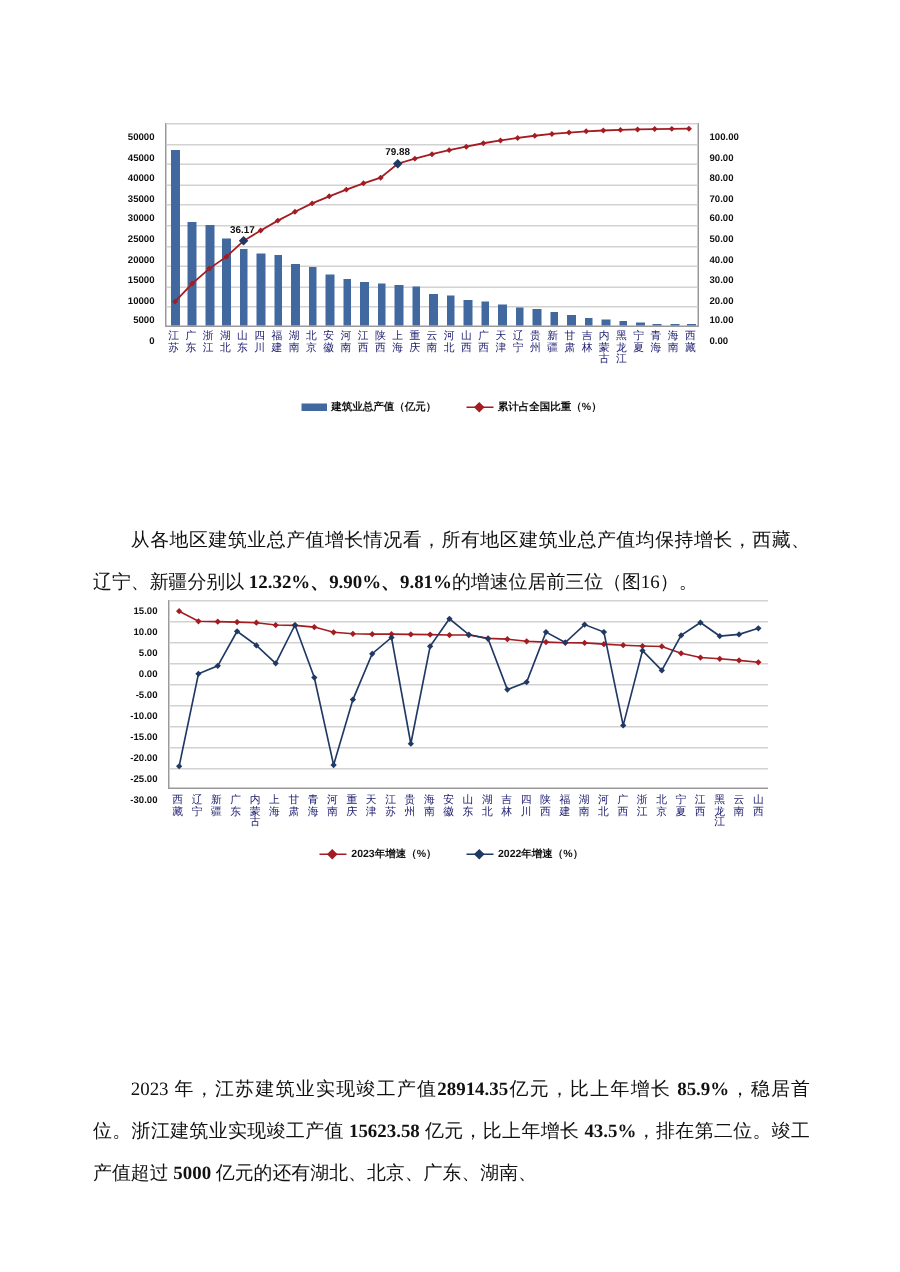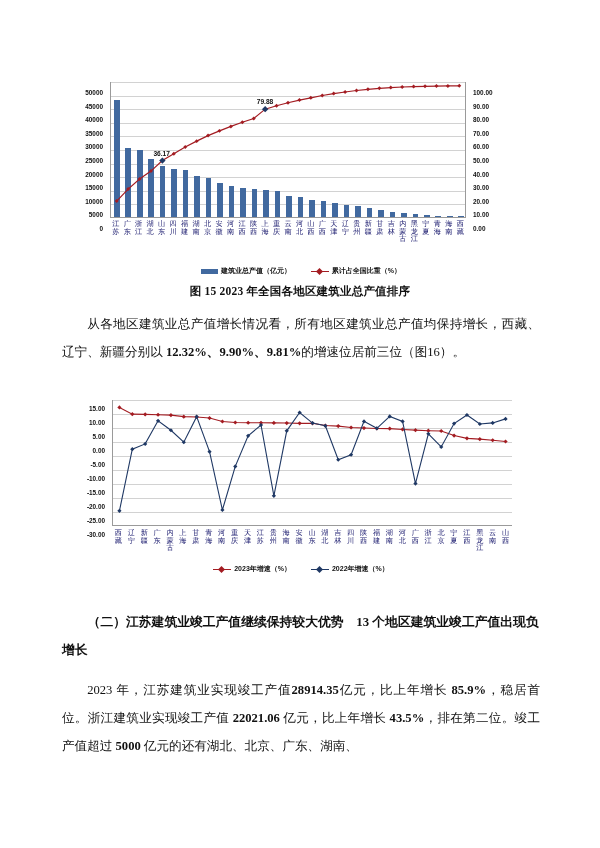--- a/index.html
+++ b/index.html
@@ -182,21 +182,21 @@
     position: absolute;
     left: 62px;
     width: 478px;
     font-family: "Liberation Serif", "DejaVu Serif", serif;
     font-size: 12.6px;
     line-height: 28px;
     color: #111;
     text-align: justify;
     text-justify: inter-ideograph;
   }
-  .indent { text-indent: 2em; }
+  .indent { text-indent: 2em; margin-top: 36px; }
   b.bold { font-weight: bold; }
   .heading {
     position: absolute;
     left: 62px;
     width: 478px;
     font-family: "Liberation Serif", "DejaVu Serif", serif;
     font-size: 12.8px;
     font-weight: bold;
     line-height: 28px;
     color: #111;
@@ -407,21 +407,20 @@
         <div class="xlab" style="left: 338.774px;">海南</div>
         <div class="xlab" style="left: 350.258px;">西藏</div>
       </div>
 
     <div class="legend" style="top:194px;">
       <span class="item"><span class="swatch-bar"></span><span>建筑业总产值（亿元）</span></span>
       <span class="item"><span class="swatch-line"></span><span>累计占全国比重（%）</span></span>
     </div>
   </div>
 
-  <div class="fig-caption" style="top:284px;">图 15  2023 年全国各地区建筑业总产值排序</div>
 
   <div class="para indent" style="top:310px;"><span>从各地区建筑业总产值增长情况看，所有地区建筑业总产值均保持增长，西藏、辽宁、新疆分别以 </span><b class="bold">12.32%、9.90%、9.81%</b><span>的增速位居前三位（图16）。</span></div>
 
   <div class="fig2-wrap">
     <div class="c2-ylabels" id="c2-yl">
         <div class="ylab" style="top: 8px;">15.00</div>
         <div class="ylab" style="top: 22px;">10.00</div>
         <div class="ylab" style="top: 36px;">5.00</div>
         <div class="ylab" style="top: 50px;">0.00</div>
         <div class="ylab" style="top: 64px;">-5.00</div>
@@ -546,17 +545,16 @@
         <div class="xlab" style="left: 393.548px;">山西</div>
       </div>
 
     <div class="legend" style="top:172px;">
       <span class="item"><span class="swatch-line"></span><span>2023年增速（%）</span></span>
       <span class="item"><span class="swatch-line blue"></span><span>2022年增速（%）</span></span>
     </div>
   </div>
 
 
-  <div class="heading" style="top:608px;"><span>（二）江苏建筑业竣工产值继续保持较大优势　</span><span>13</span><span> 个地区建筑业竣工产值出现负增长</span></div>
-
-  <div class="para indent" style="top:676px;"><span>2023 年，江苏建筑业实现竣工产值</span><b class="bold">28914.35</b><span>亿元，比上年增长 </span><b class="bold">85.9%</b><span>，稳居首位。浙江建筑业实现竣工产值 </span><b class="bold">22021.06</b><span> 亿元，比上年增长 </span><b class="bold">43.5%</b><span>，排在第二位。竣工产值超过 </span><b class="bold">5000</b><span> 亿元的还有湖北、北京、广东、湖南、</span></div>
+
+  <div class="para indent" style="top:676px;"><span>2023 年，江苏建筑业实现竣工产值</span><b class="bold">28914.35</b><span>亿元，比上年增长 </span><b class="bold">85.9%</b><span>，稳居首位。浙江建筑业实现竣工产值 </span><b class="bold">15623.58</b><span> 亿元，比上年增长 </span><b class="bold">43.5%</b><span>，排在第二位。竣工产值超过 </span><b class="bold">5000</b><span> 亿元的还有湖北、北京、广东、湖南、</span></div>
 
 </div>
 
 </body></html>

